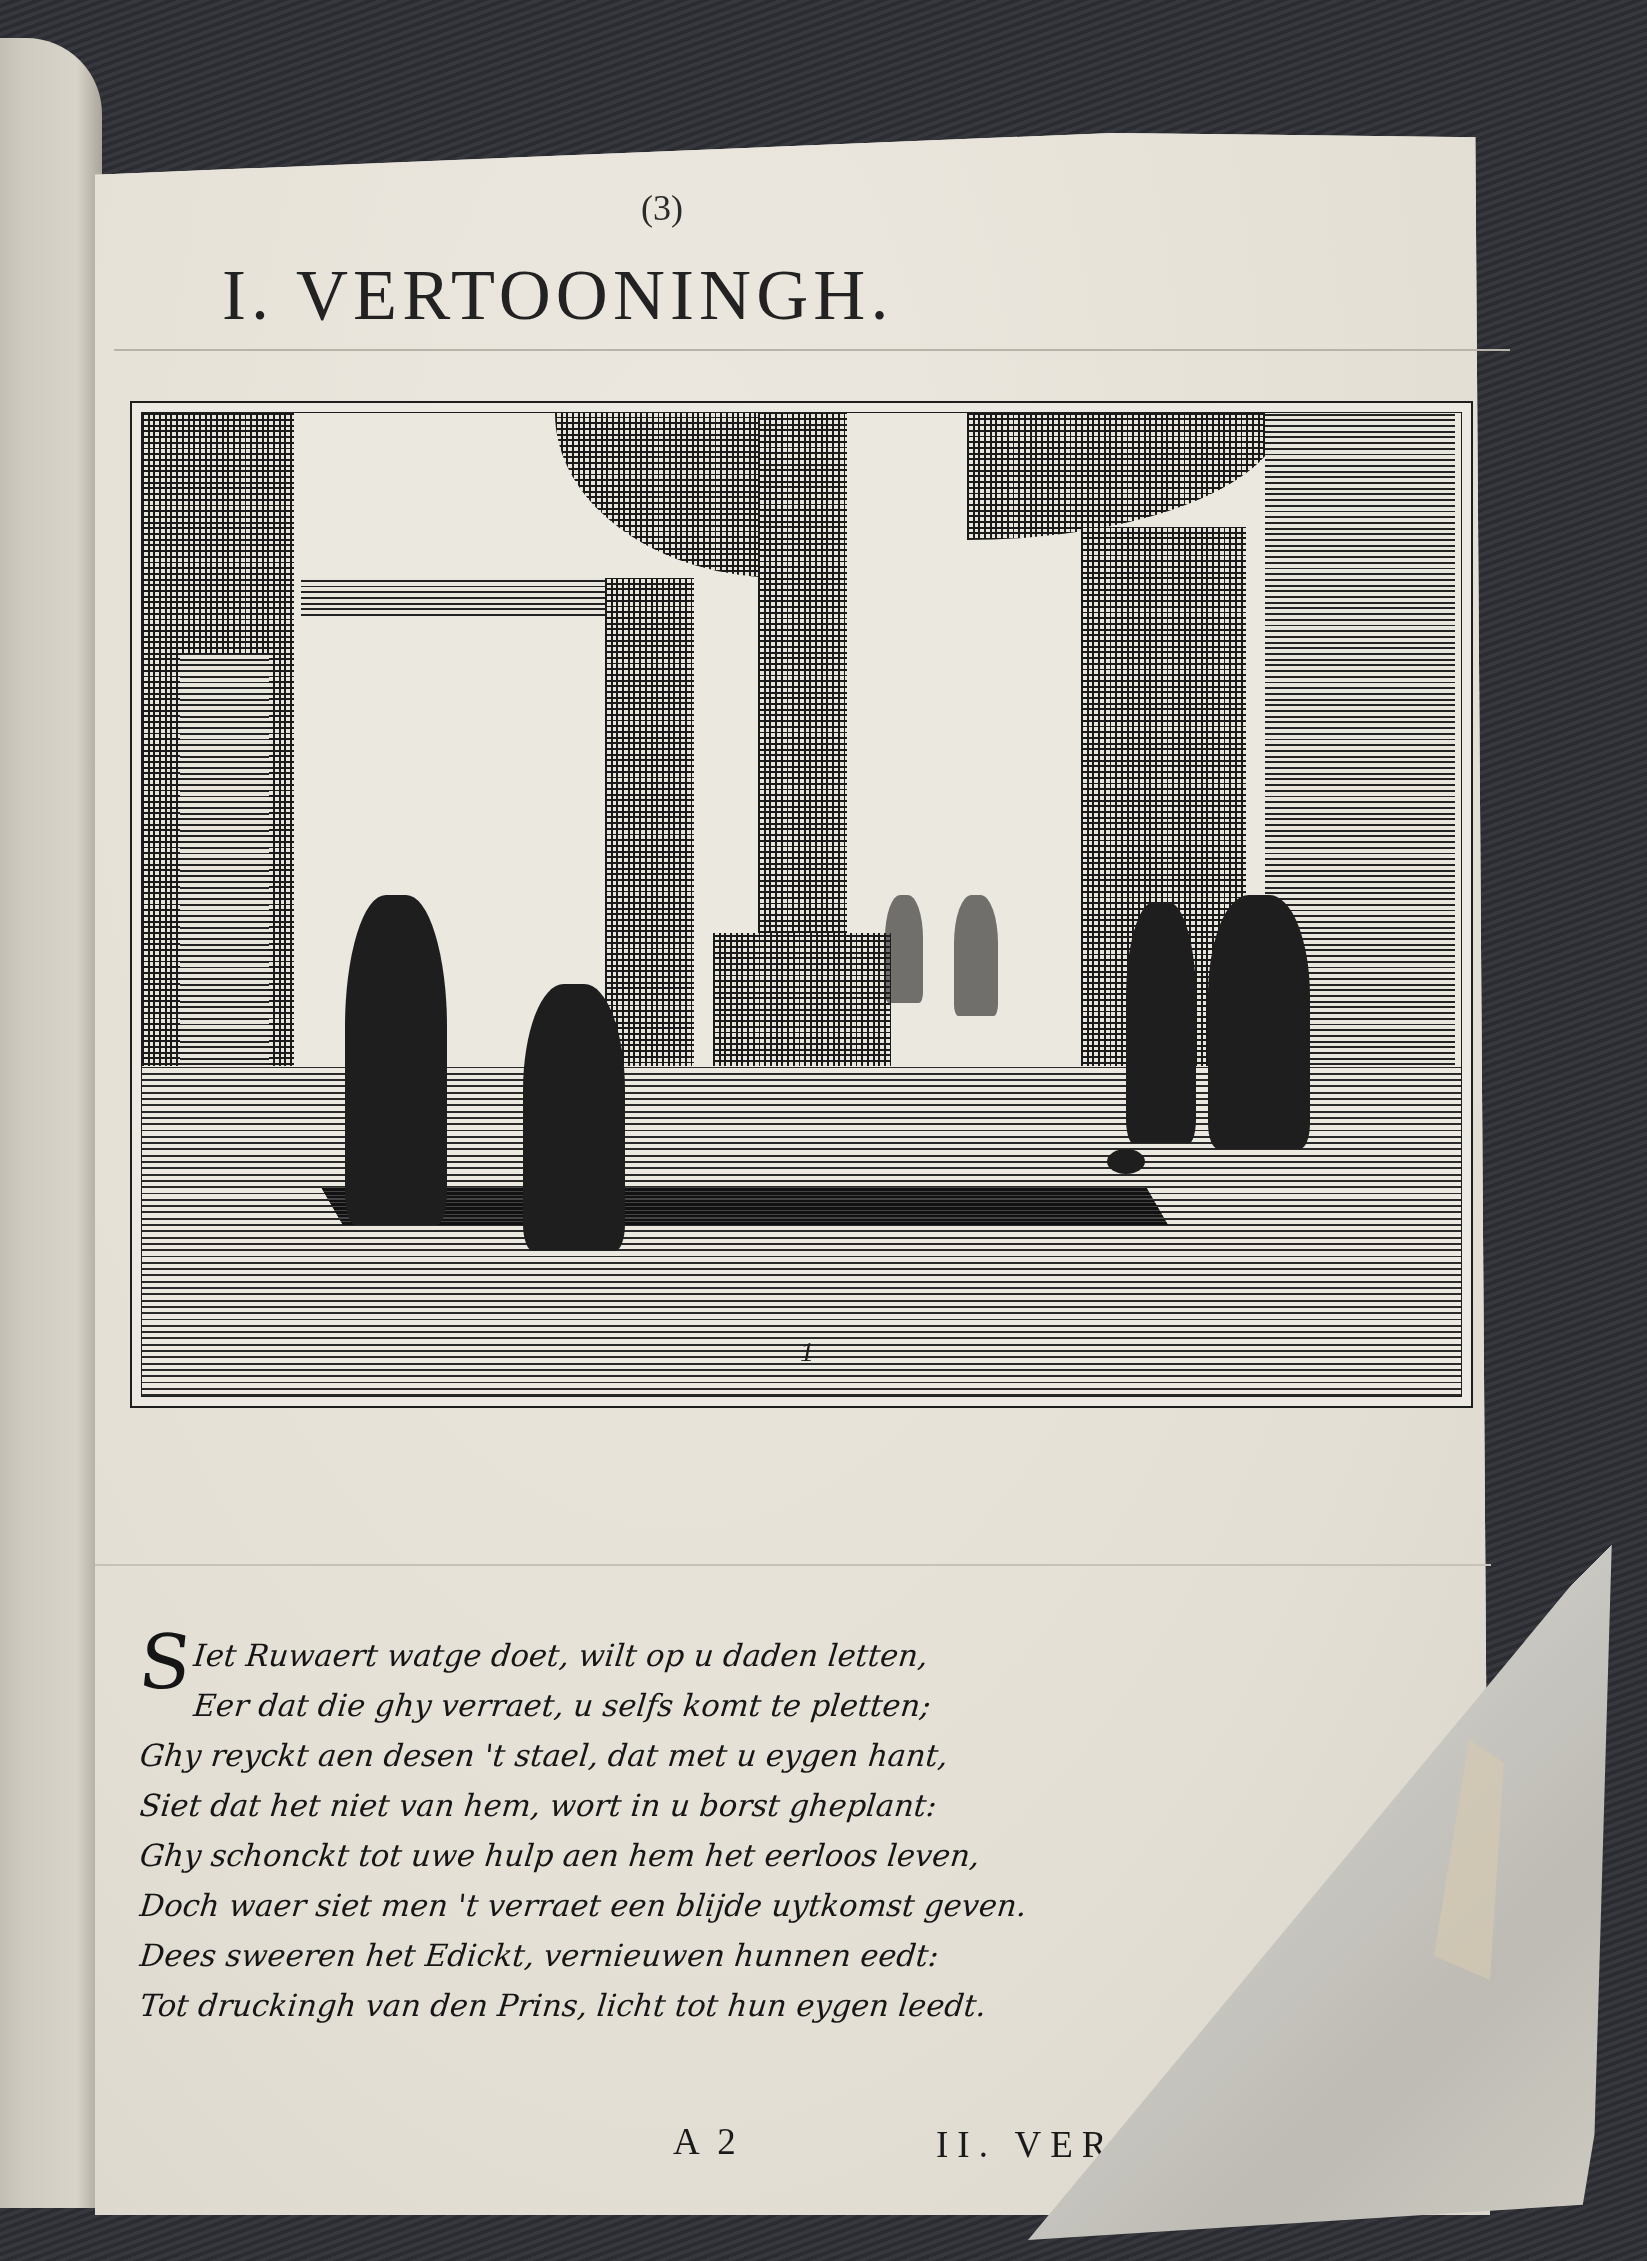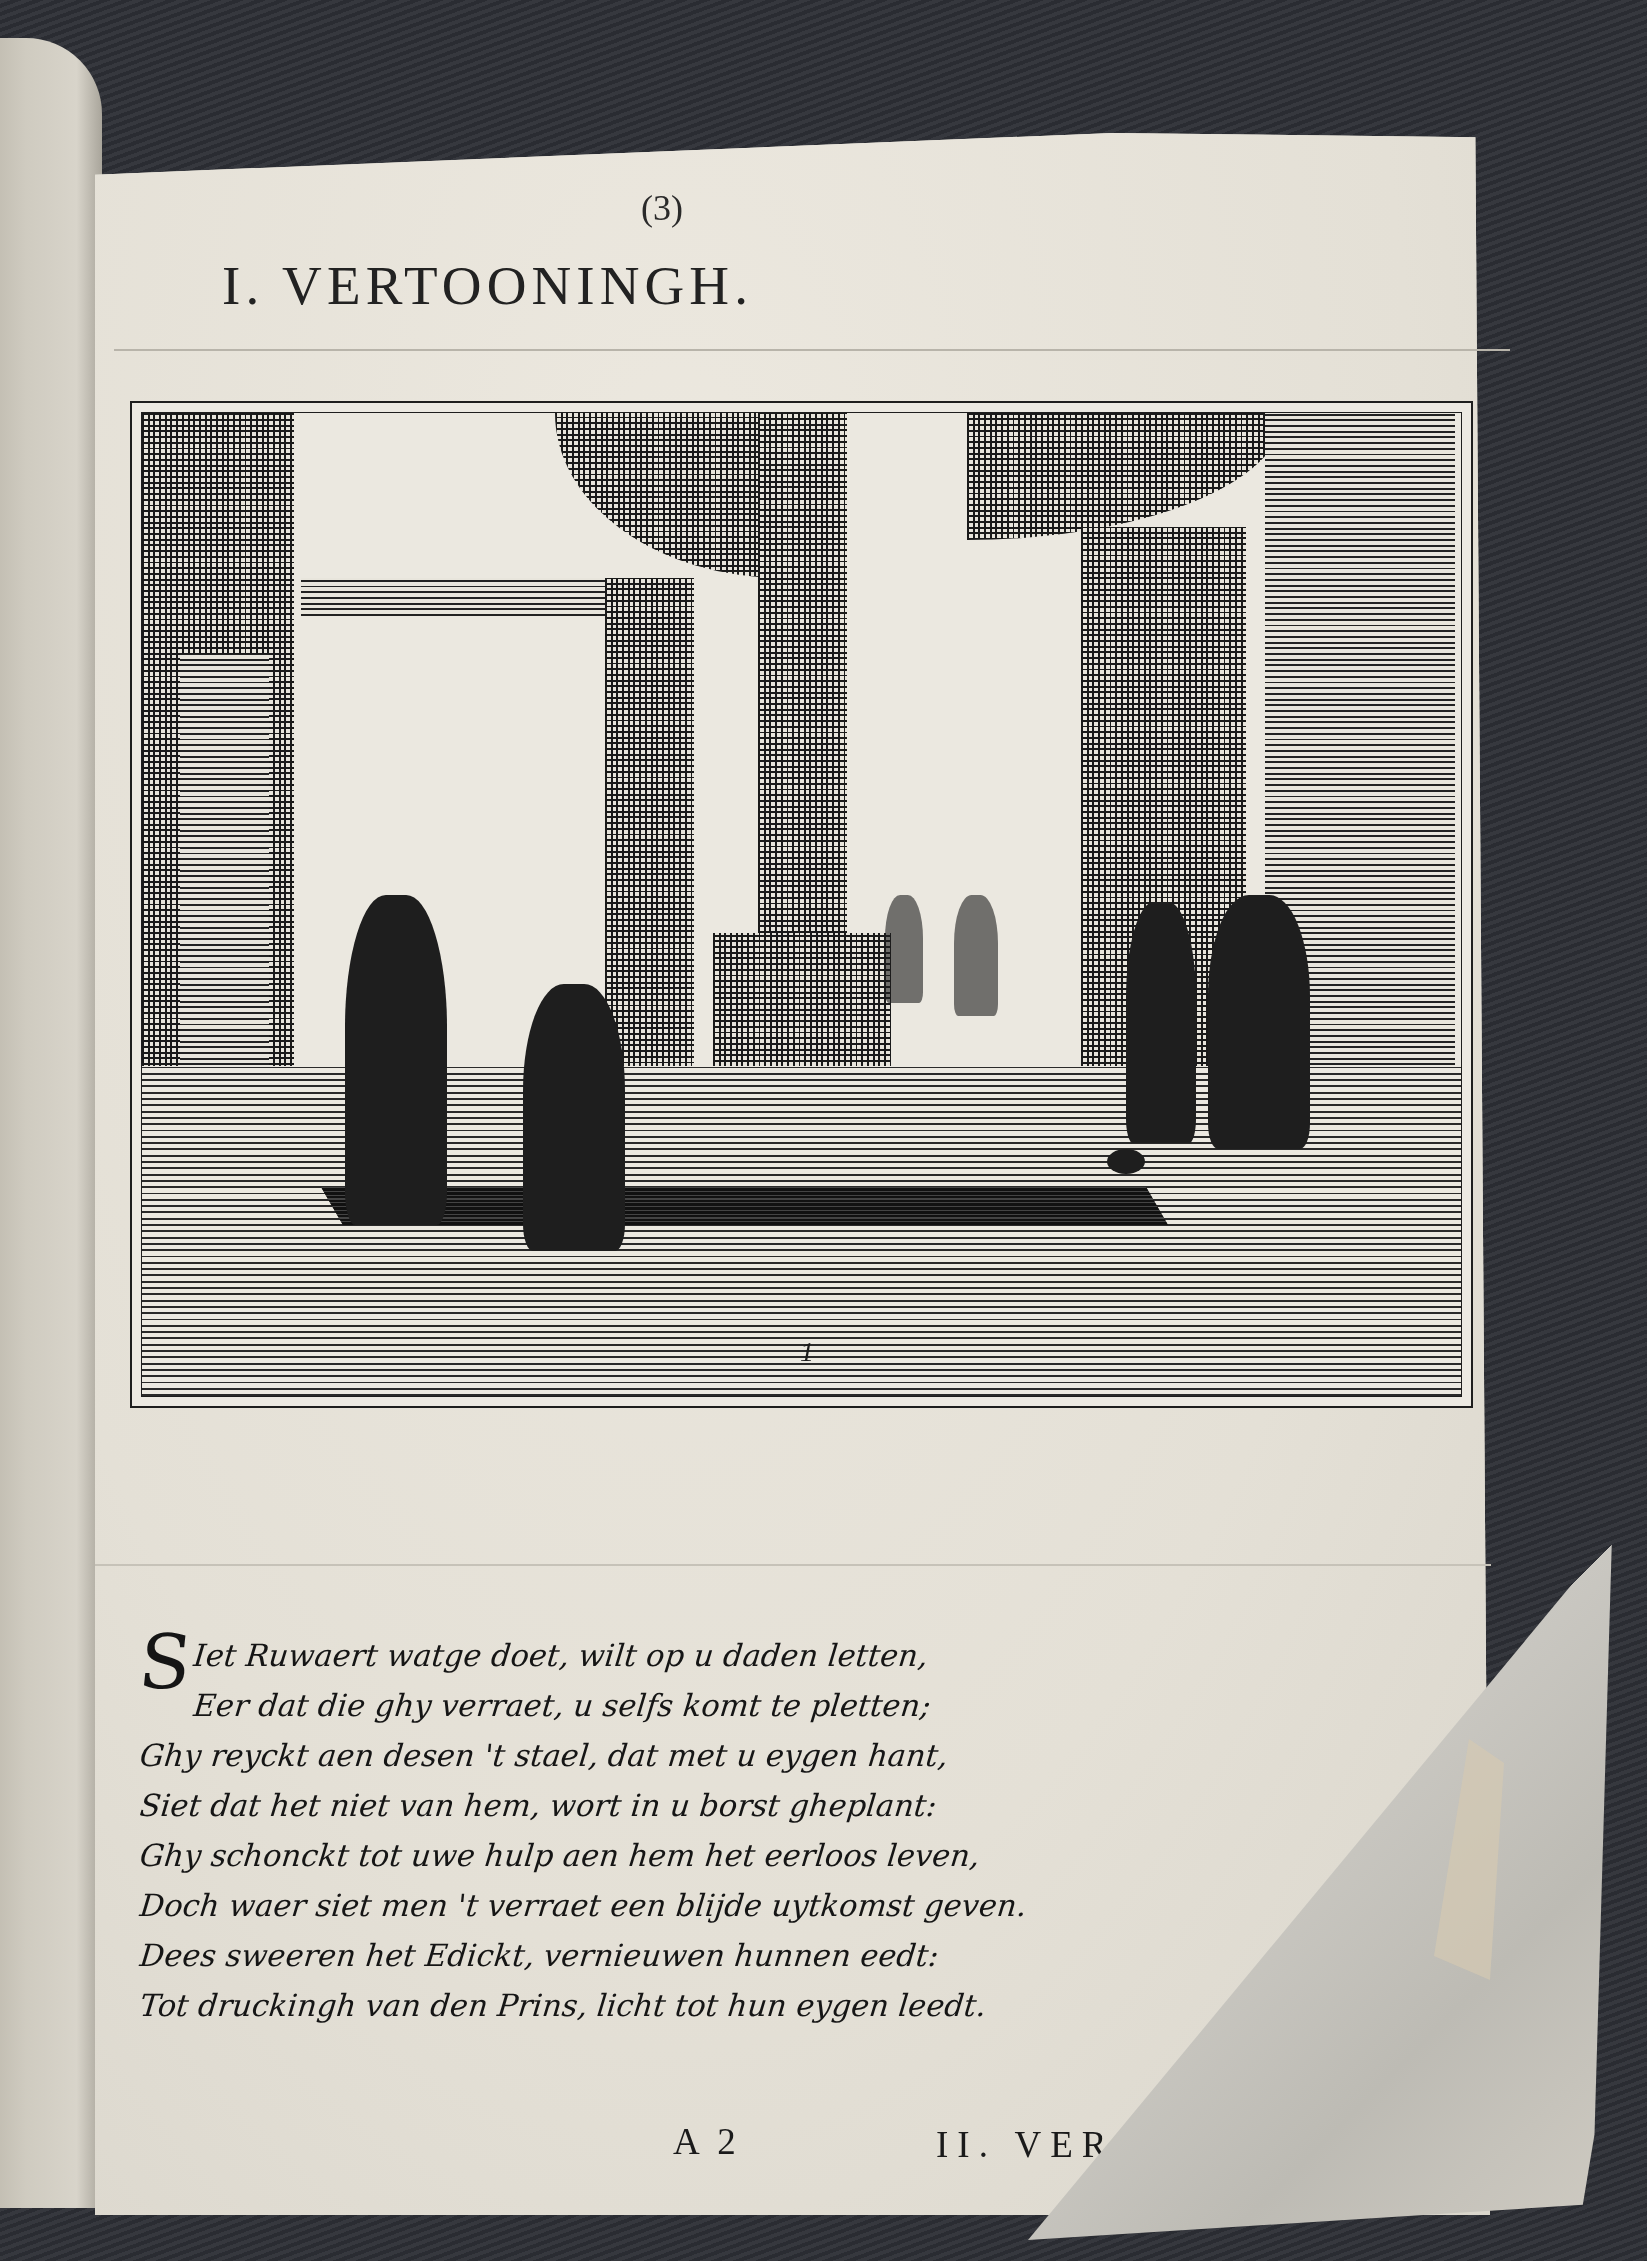--- a/index.html
+++ b/index.html
@@ -17,21 +17,21 @@
     .page {
       position: absolute; left: 95px; top: 133px; width: 1453px; height: 2082px;
       background: #e6e2d8;
       background-image: radial-gradient(ellipse at 40% 20%, #ece8df 0%, #e4e0d6 60%, #d9d5cb 100%);
       clip-path: polygon(0 2%, 70% 0, 95% 0.2%, 96% 100%, 0 100%);
     }
     .page-number {
       position: absolute; left: 641px; top: 187px; font-size: 36px; color: #2a2a2a;
     }
     .title {
-      position: absolute; left: 222px; top: 254px; font-size: 55px; letter-spacing: 5.1px;
+      position: absolute; left: 222px; top: 254px; font-size: 72px; letter-spacing: 5.1px;
       color: #222; font-family: "Liberation Serif", serif;
     }
     .plate-mark {
       position: absolute; left: 114px; top: 349px; width: 1396px; height: 984px;
       border-top: 2.5px solid #b8b4aa;
     }
     .engraving {
       position: absolute; left: 130px; top: 401px; width: 1339px; height: 1003px;
       border: 2.5px solid #1e1e1e; background: #ece9e2;
     }

